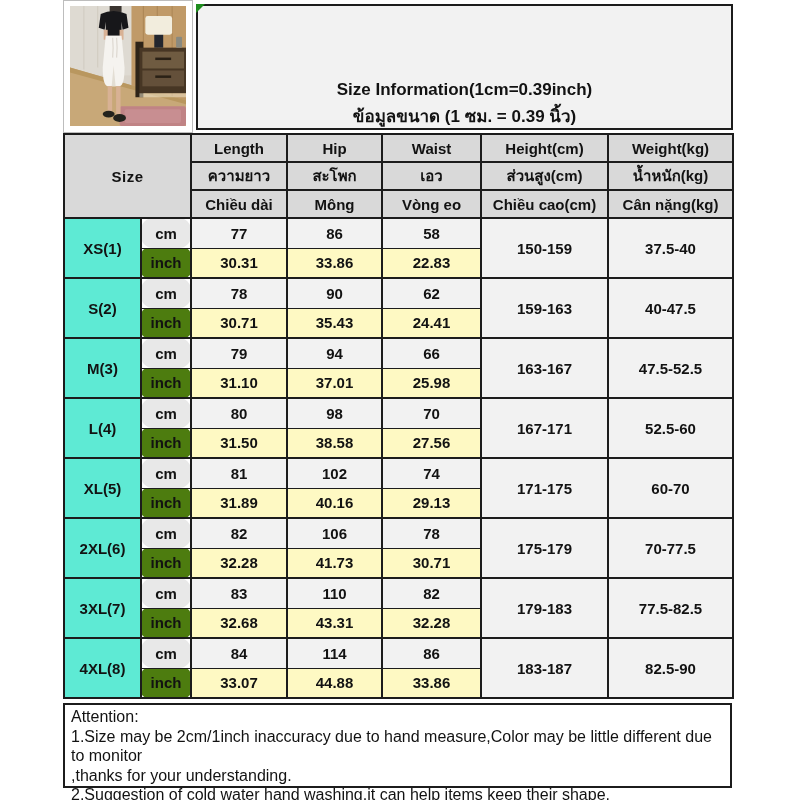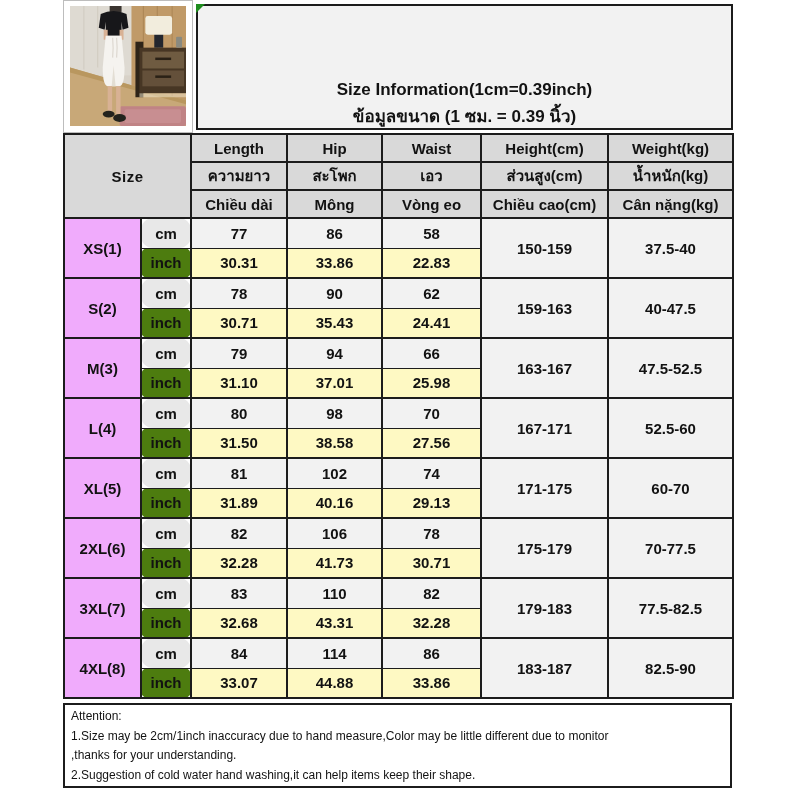--- a/index.html
+++ b/index.html
@@ -14,31 +14,31 @@
   .title-box { position:absolute; left:196px; top:4px; width:537px; height:126px; background:#f2f2f2; border:2px solid #1c1c1c; display:flex; flex-direction:column; justify-content:flex-end; align-items:center; gap:5px; text-align:center; }
   .title-box .t-line { font-weight:bold; font-size:17px; line-height:22px; }
   .green-corner { position:absolute; left:-2px; top:-2px; width:0; height:0; border-top:9px solid #1e8c1e; border-right:9px solid transparent; }
 
   
   table.size-table { position:absolute; left:63px; top:133px; width:669px; border-collapse:collapse; table-layout:fixed; }
   table.size-table td { border:2px solid #1c1c1c; text-align:center; vertical-align:middle; font-weight:bold; font-size:15px; overflow:hidden; }
   tr.hdr td { height:28px; background:#d9d9d9; }
   td.size-head { background:#d9d9d9; font-size:26px; letter-spacing:0.5px; }
   tr.cm-row td, tr.inch-row td { height:30px; }
-  td.size-label { background:#f0abfc; }
+  td.size-label { background:#5eead4; }
   td.unit-cm { background:#e8e8e8;border-radius:12px; }
   td.unit-inch { background:#4d7c0f;border-radius:7px; }
   td.val-cm { background:#f2f2f2; }
   td.val-inch { background:#fef9c3; }
   td.range { background:#f2f2f2; }
   tr.cm-row td.sub { border-bottom-width:1px; }
   tr.inch-row td.sub { border-top-width:1px; }
 
   
-  .attention { position:absolute; left:63px; top:703px; width:669px; height:85px; border:2px solid #1c1c1c; background:#fff; padding:2px 6px; font-size:12px; line-height:19.5px; font-weight:normal; }
+  .attention { position:absolute; left:63px; top:703px; width:669px; height:85px; border:2px solid #1c1c1c; background:#fff; padding:2px 6px; font-size:16px; line-height:19.5px; font-weight:normal; }
 </style>
 </head>
 <body>
 
 <div class="sheet">
 
   <div class="photo-frame">
     <svg viewBox="0 0 117 121" preserveAspectRatio="none">
 
       <rect x="0" y="0" width="117" height="121" fill="#d8d2c8"></rect>

